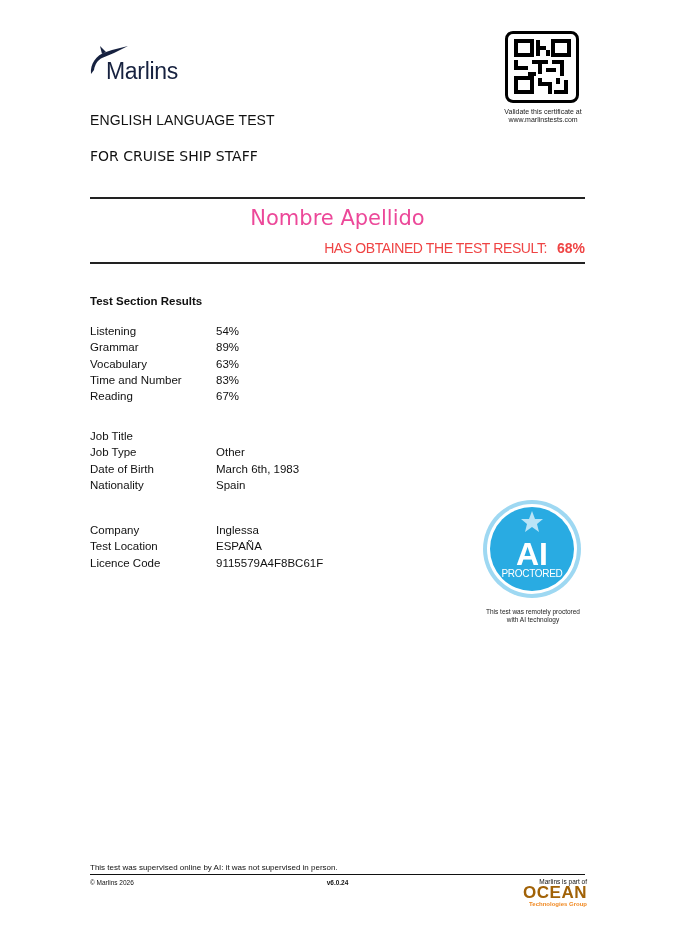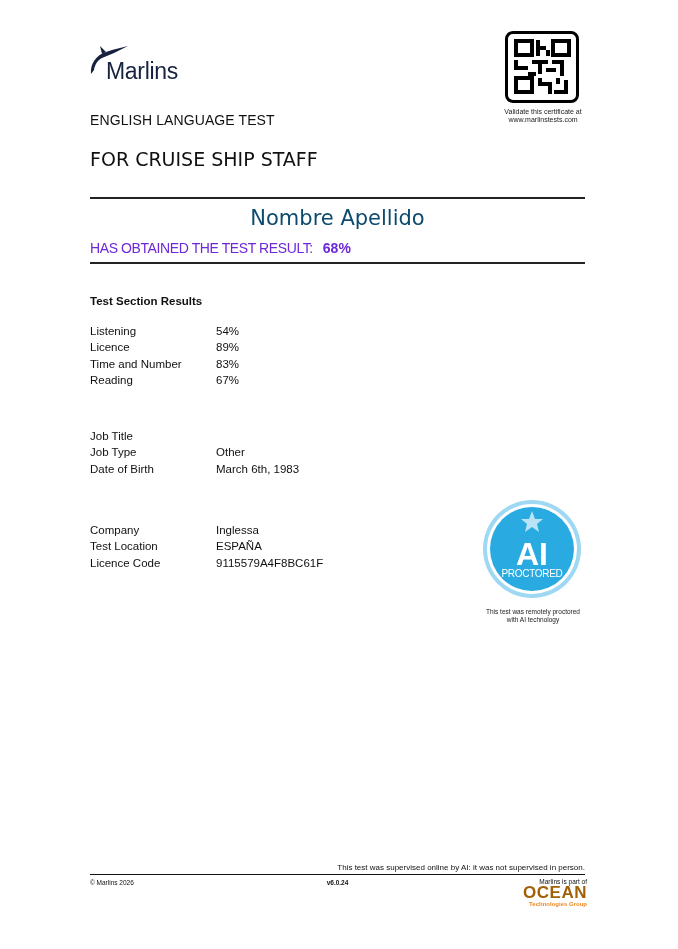--- a/index.html
+++ b/index.html
@@ -3,32 +3,32 @@
 <meta charset="utf-8">
 <style>
   html, body { margin:0; padding:0; background:#fff; }
   body { width:678px; height:949px; position:relative; font-family:"Liberation Sans", sans-serif; color:#111; overflow:hidden; }
   .abs { position:absolute; }
   .logo { left:88px; top:44px; }
   .logo-text { position:absolute; left:18px; top:14px; font-size:23px; font-weight:normal; color:#16213f; letter-spacing:-0.3px; white-space:nowrap; }
   .qr { left:505px; top:31px; width:74px; height:72px; border:3px solid #000; border-radius:8px; box-sizing:border-box; background:#fff; }
   .qr-cap { left:488px; top:108px; width:110px; text-align:center; font-size:7px; line-height:8px; color:#222; }
   .title1 { left:90px; top:112px; font-size:14px; font-weight:normal; color:#111; letter-spacing:0.1px; }
-  .title2 { left:90px; top:148px; font-family:"DejaVu Sans", sans-serif; font-size:19px; color:#111; }
+  .title2 { left:90px; top:148px; font-family:"DejaVu Sans", sans-serif; font-size:14px; color:#111; }
   .rule { left:90px; width:495px; height:0; border-top:2px solid #222; }
-  .name { left:90px; width:495px; top:206px; text-align:center; font-family:"DejaVu Sans", sans-serif; font-size:21px; color:#0c4a6e; }
-  .result { left:90px; width:495px; top:240px; text-align:left; font-size:14px; color:#6d28d9; letter-spacing:-0.4px; }
+  .name { left:90px; width:495px; top:206px; text-align:center; font-family:"DejaVu Sans", sans-serif; font-size:21px; color:#ec4899; }
+  .result { left:90px; width:495px; top:240px; text-align:right; font-size:14px; color:#ef4444; letter-spacing:-0.4px; }
   .result b { margin-left:10px; letter-spacing:0; }
   .section-title { left:90px; top:295px; font-size:11.5px; font-weight:bold; }
   .kv { left:90px; font-size:11.5px; line-height:16.3px; }
   .kv .row { display:flex; height:16.3px; }
   .kv .k { width:126px; }
   .badge { left:482px; top:499px; width:100px; height:100px; }
   .badge-cap { left:470px; top:608px; width:126px; text-align:center; font-size:6.5px; line-height:8px; color:#222; }
-  .foot-note { left:90px; width:495px; top:863px; text-align:right; font-size:8px; color:#111; }
+  .foot-note { left:90px; width:495px; top:863px; text-align:left; font-size:8px; color:#111; }
   .foot-rule { left:90px; top:874px; width:495px; border-top:1.5px solid #111; }
   .foot-left { left:90px; top:879px; font-size:6.5px; }
   .foot-mid { left:90px; width:495px; top:879px; text-align:center; font-size:6.5px; font-weight:bold; }
   .foot-right { left:505px; top:878px; width:82px; text-align:right; }
   .partof { font-size:6.5px; }
   .ocean { font-size:17px; font-weight:bold; color:#a16207; line-height:16px; letter-spacing:0.5px; }
   .otg { font-size:6px; font-weight:bold; color:#f08a24; }
 </style>
 </head>
 <body>
@@ -81,22 +81,26 @@
 <div class="abs rule" style="top:262px"></div>
 
 <div class="abs section-title">Test Section Results</div>
 
 <div class="abs kv" style="top:323px">
   <div class="row">
       <span class="k">Listening</span>
       <span>54%</span>
     </div>
   <div class="row">
-      <span class="k">Licence</span>
+      <span class="k">Grammar</span>
       <span>89%</span>
+    </div>
+  <div class="row">
+      <span class="k">Vocabulary</span>
+      <span>63%</span>
     </div>
   <div class="row">
       <span class="k">Time and Number</span>
       <span>83%</span>
     </div>
   <div class="row">
       <span class="k">Reading</span>
       <span>67%</span>
     </div>
 </div>
@@ -106,20 +110,24 @@
       <span class="k">Job Title</span>
       <span></span>
     </div>
   <div class="row">
       <span class="k">Job Type</span>
       <span>Other</span>
     </div>
   <div class="row">
       <span class="k">Date of Birth</span>
       <span>March 6th, 1983</span>
+    </div>
+  <div class="row">
+      <span class="k">Nationality</span>
+      <span>Spain</span>
     </div>
 </div>
 
 <div class="abs kv" style="top:522px">
   <div class="row">
       <span class="k">Company</span>
       <span>Inglessa</span>
     </div>
   <div class="row">
       <span class="k">Test Location</span>

